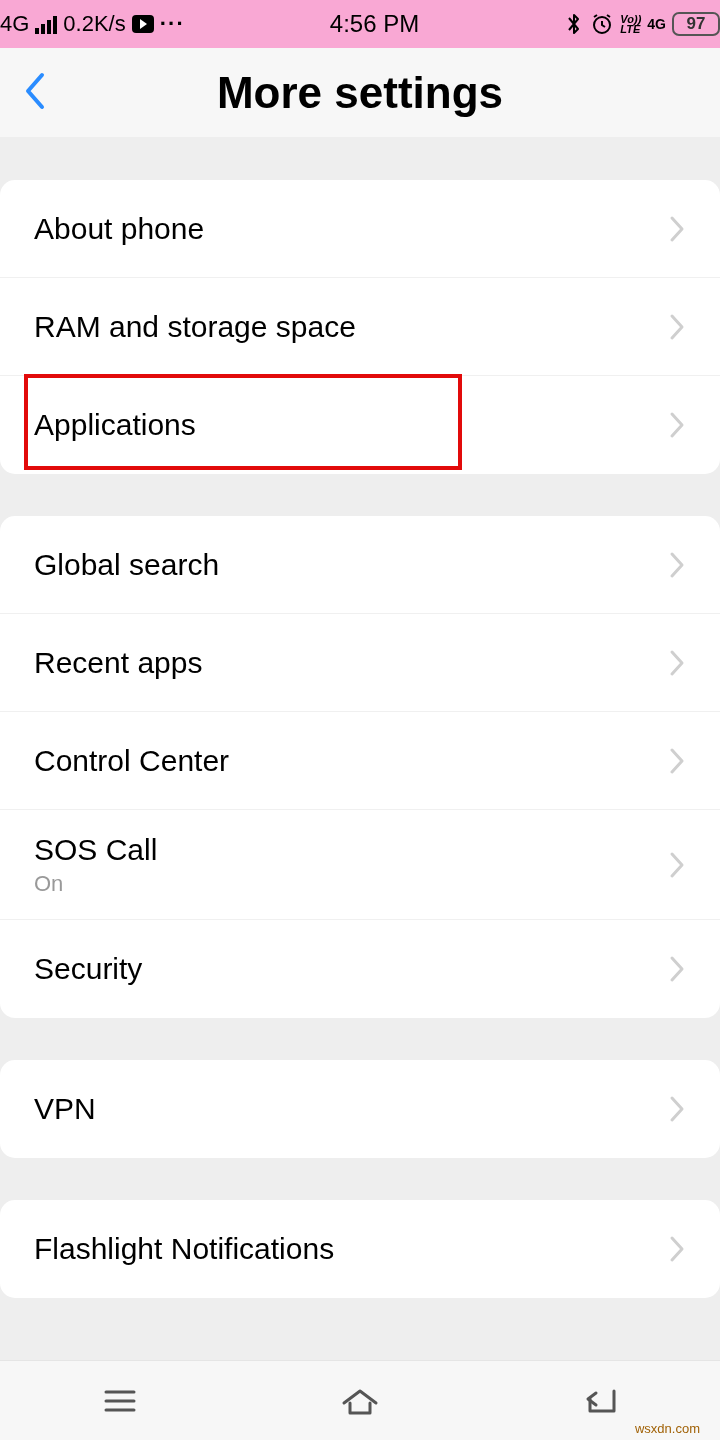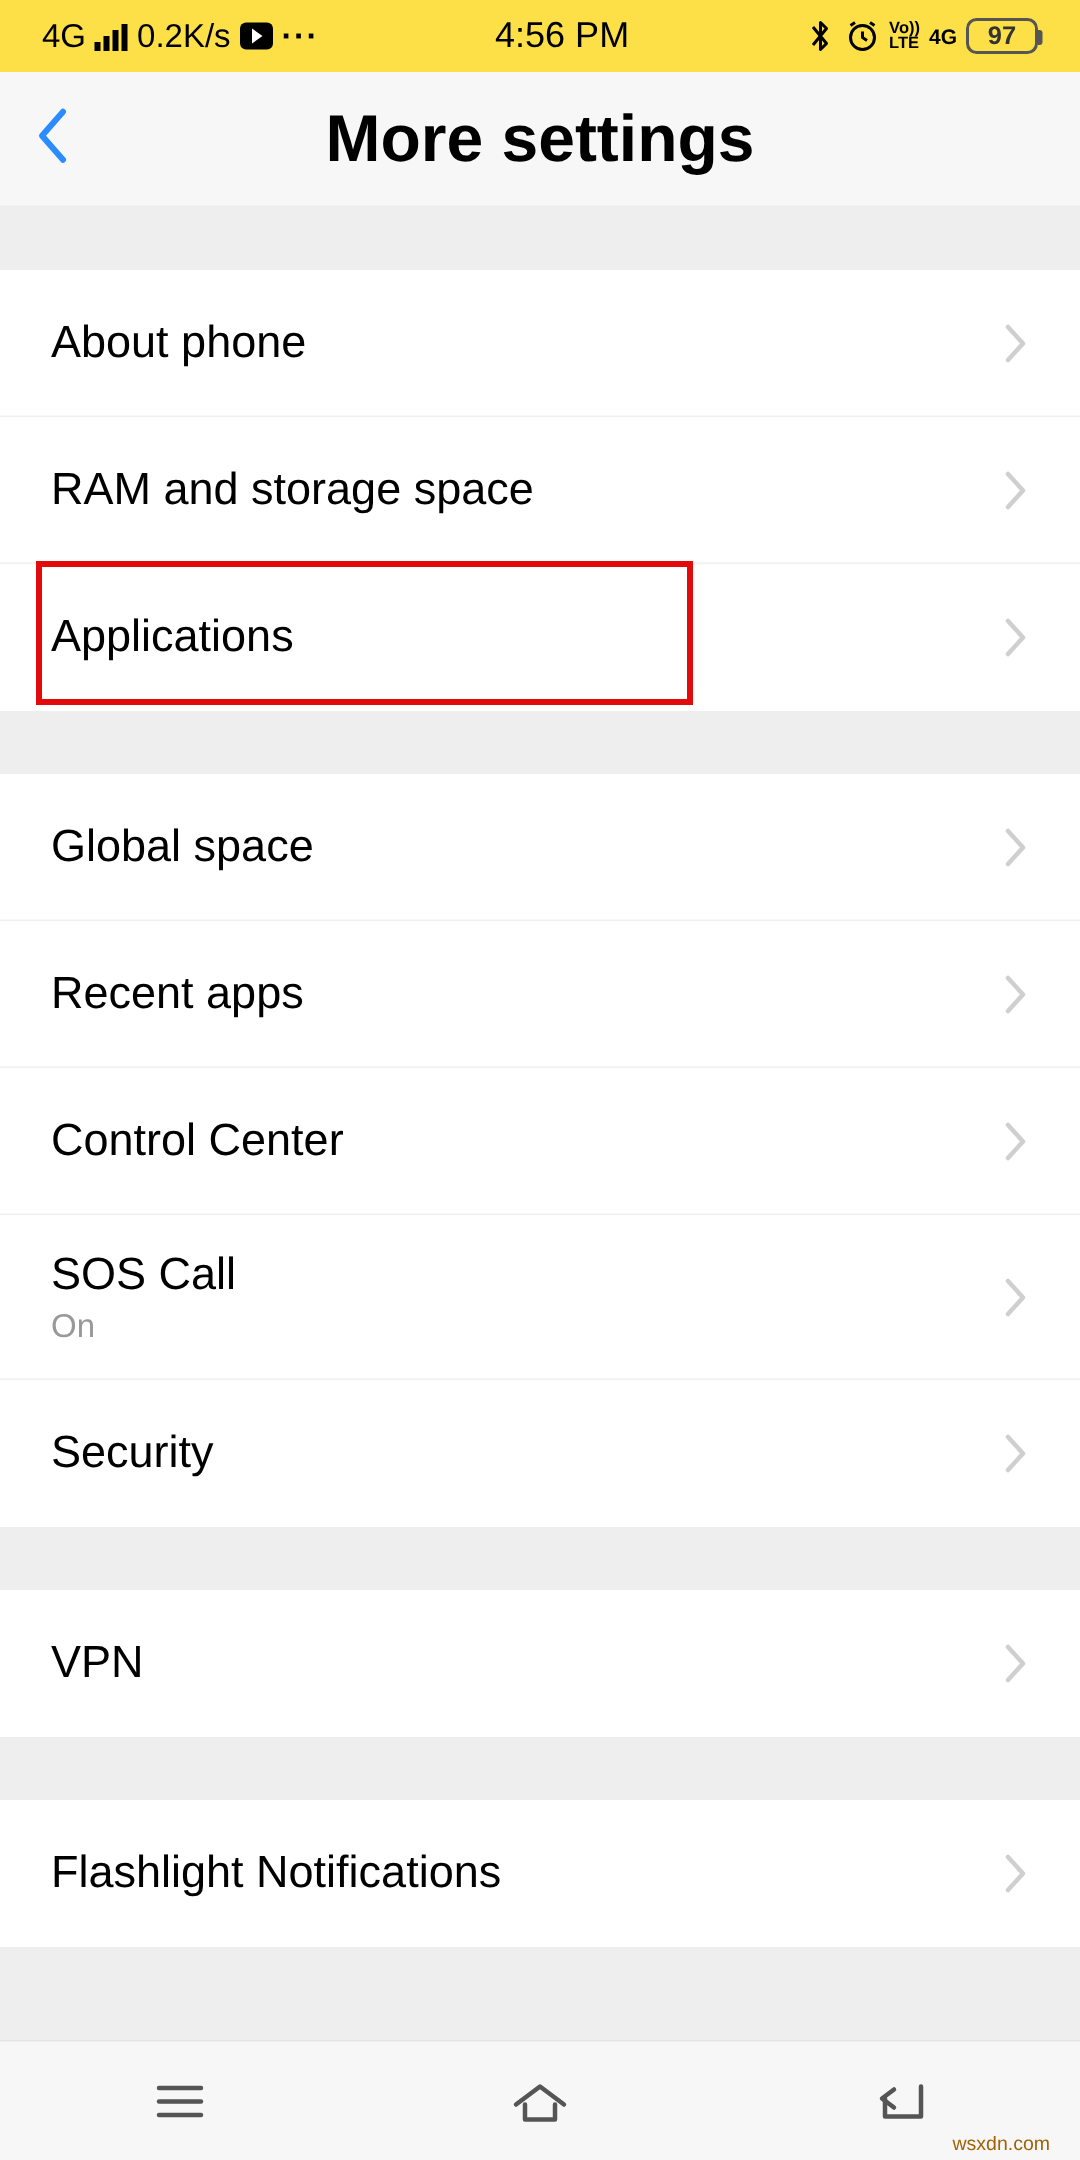--- a/index.html
+++ b/index.html
@@ -8,55 +8,55 @@
       height: 1440px;
       font-family: -apple-system, BlinkMacSystemFont, "Helvetica Neue", Arial, sans-serif;
       background: #eeeeee;
       color: #000;
       position: relative;
       overflow: hidden;
     }
     
     .status-bar {
       height: 48px;
-      background: #fde047;
+      background: #f9a8d4;
       display: flex;
       align-items: center;
       justify-content: space-between;
-      padding: 0 28px;
+      padding: 0 0;
       font-size: 22px;
       font-weight: 500;
     }
     .status-left { display: flex; align-items: center; gap: 6px; }
     .status-center { font-size: 24px; font-weight: 400; }
     .status-right { display: flex; align-items: center; gap: 6px; }
     .sig-bars { display:inline-flex; align-items:flex-end; gap:2px; height:20px;}
     .sig-bars span{display:inline-block;width:4px;background:#000;}
     .sig-bars span:nth-child(1){height:6px}.sig-bars span:nth-child(2){height:10px}.sig-bars span:nth-child(3){height:14px}.sig-bars span:nth-child(4){height:18px}
     .yt-icon{width:22px;height:18px;background:#000;border-radius:4px;position:relative;}
     .yt-icon::after{content:"";position:absolute;left:8px;top:4px;border-left:7px solid #fff;border-top:5px solid transparent;border-bottom:5px solid transparent;}
     .dots{font-weight:900;letter-spacing:1px;}
     .bt-icon svg, .alarm-icon svg{display:block}
-    .volte{font-size:11px;line-height:10px;text-align:left;font-weight:600;}
+    .volte{font-size:11px;line-height:10px;text-align:left;font-weight:600;font-style:italic;}
     .fourg-small{font-size:14px;font-weight:600;}
     .battery{border:2px solid #555;border-radius:7px;width:48px;height:24px;display:flex;align-items:center;justify-content:center;font-size:17px;font-weight:600;position:relative;color:#333;}
     .battery::after{content:"";position:absolute;right:-5px;top:6px;width:3px;height:10px;background:#555;border-radius:0 2px 2px 0;}
     
     .header {
       height: 90px;
       background: #f7f7f7;
       display: flex;
       align-items: center;
       position: relative;
       border-bottom: 1px solid #eee;
     }
     .back-btn { position:absolute; left:22px; top:50%; transform:translateY(-50%); }
     .title { width:100%; text-align:center; font-size:44px; font-weight:700; }
     
-    .group { background:#fff; margin-top:42px; }
+    .group { background:#fff; margin-top:42px;border-radius:15px; }
     .row { display:flex; align-items:center; justify-content:space-between; padding:0 34px; min-height:98px; border-bottom:1px solid #f0f0f0; position:relative;}
     .row:last-child{border-bottom:none;}
     .row-label{font-size:30px;color:#000;}
     .row-sub{font-size:22px;color:#999;margin-top:4px;}
     .row-text{display:flex;flex-direction:column;justify-content:center;}
     .chevron svg{display:block}
     .highlight-box{position:absolute;left:24px;top:-2px;width:438px;height:96px;border:4px solid #e20a0a;pointer-events:none;}
     
     .nav-bar{position:absolute;bottom:0;left:0;width:100%;height:80px;background:#f7f7f7;display:flex;align-items:center;justify-content:space-around;border-top:1px solid #e5e5e5;}
     .nav-btn{width:60px;height:40px;display:flex;align-items:center;justify-content:center;}
@@ -142,21 +142,21 @@
           <svg width="18" height="30" viewBox="0 0 18 30">
             <path d="M4 4 L14 15 L4 26" stroke="#cfcfcf" stroke-width="3" fill="none" stroke-linecap="round" stroke-linejoin="round"></path>
           </svg>
         </div>
         <div class="highlight-box"></div>
       </div>
     </div>
     <div class="group">
       <div class="row">
         <div class="row-text">
-          <div class="row-label">Global space</div>
+          <div class="row-label">Global search</div>
         </div>
         <div class="chevron">
           <svg width="18" height="30" viewBox="0 0 18 30">
             <path d="M4 4 L14 15 L4 26" stroke="#cfcfcf" stroke-width="3" fill="none" stroke-linecap="round" stroke-linejoin="round"></path>
           </svg>
         </div>
       </div>
       <div class="row">
         <div class="row-text">
           <div class="row-label">Recent apps</div>

